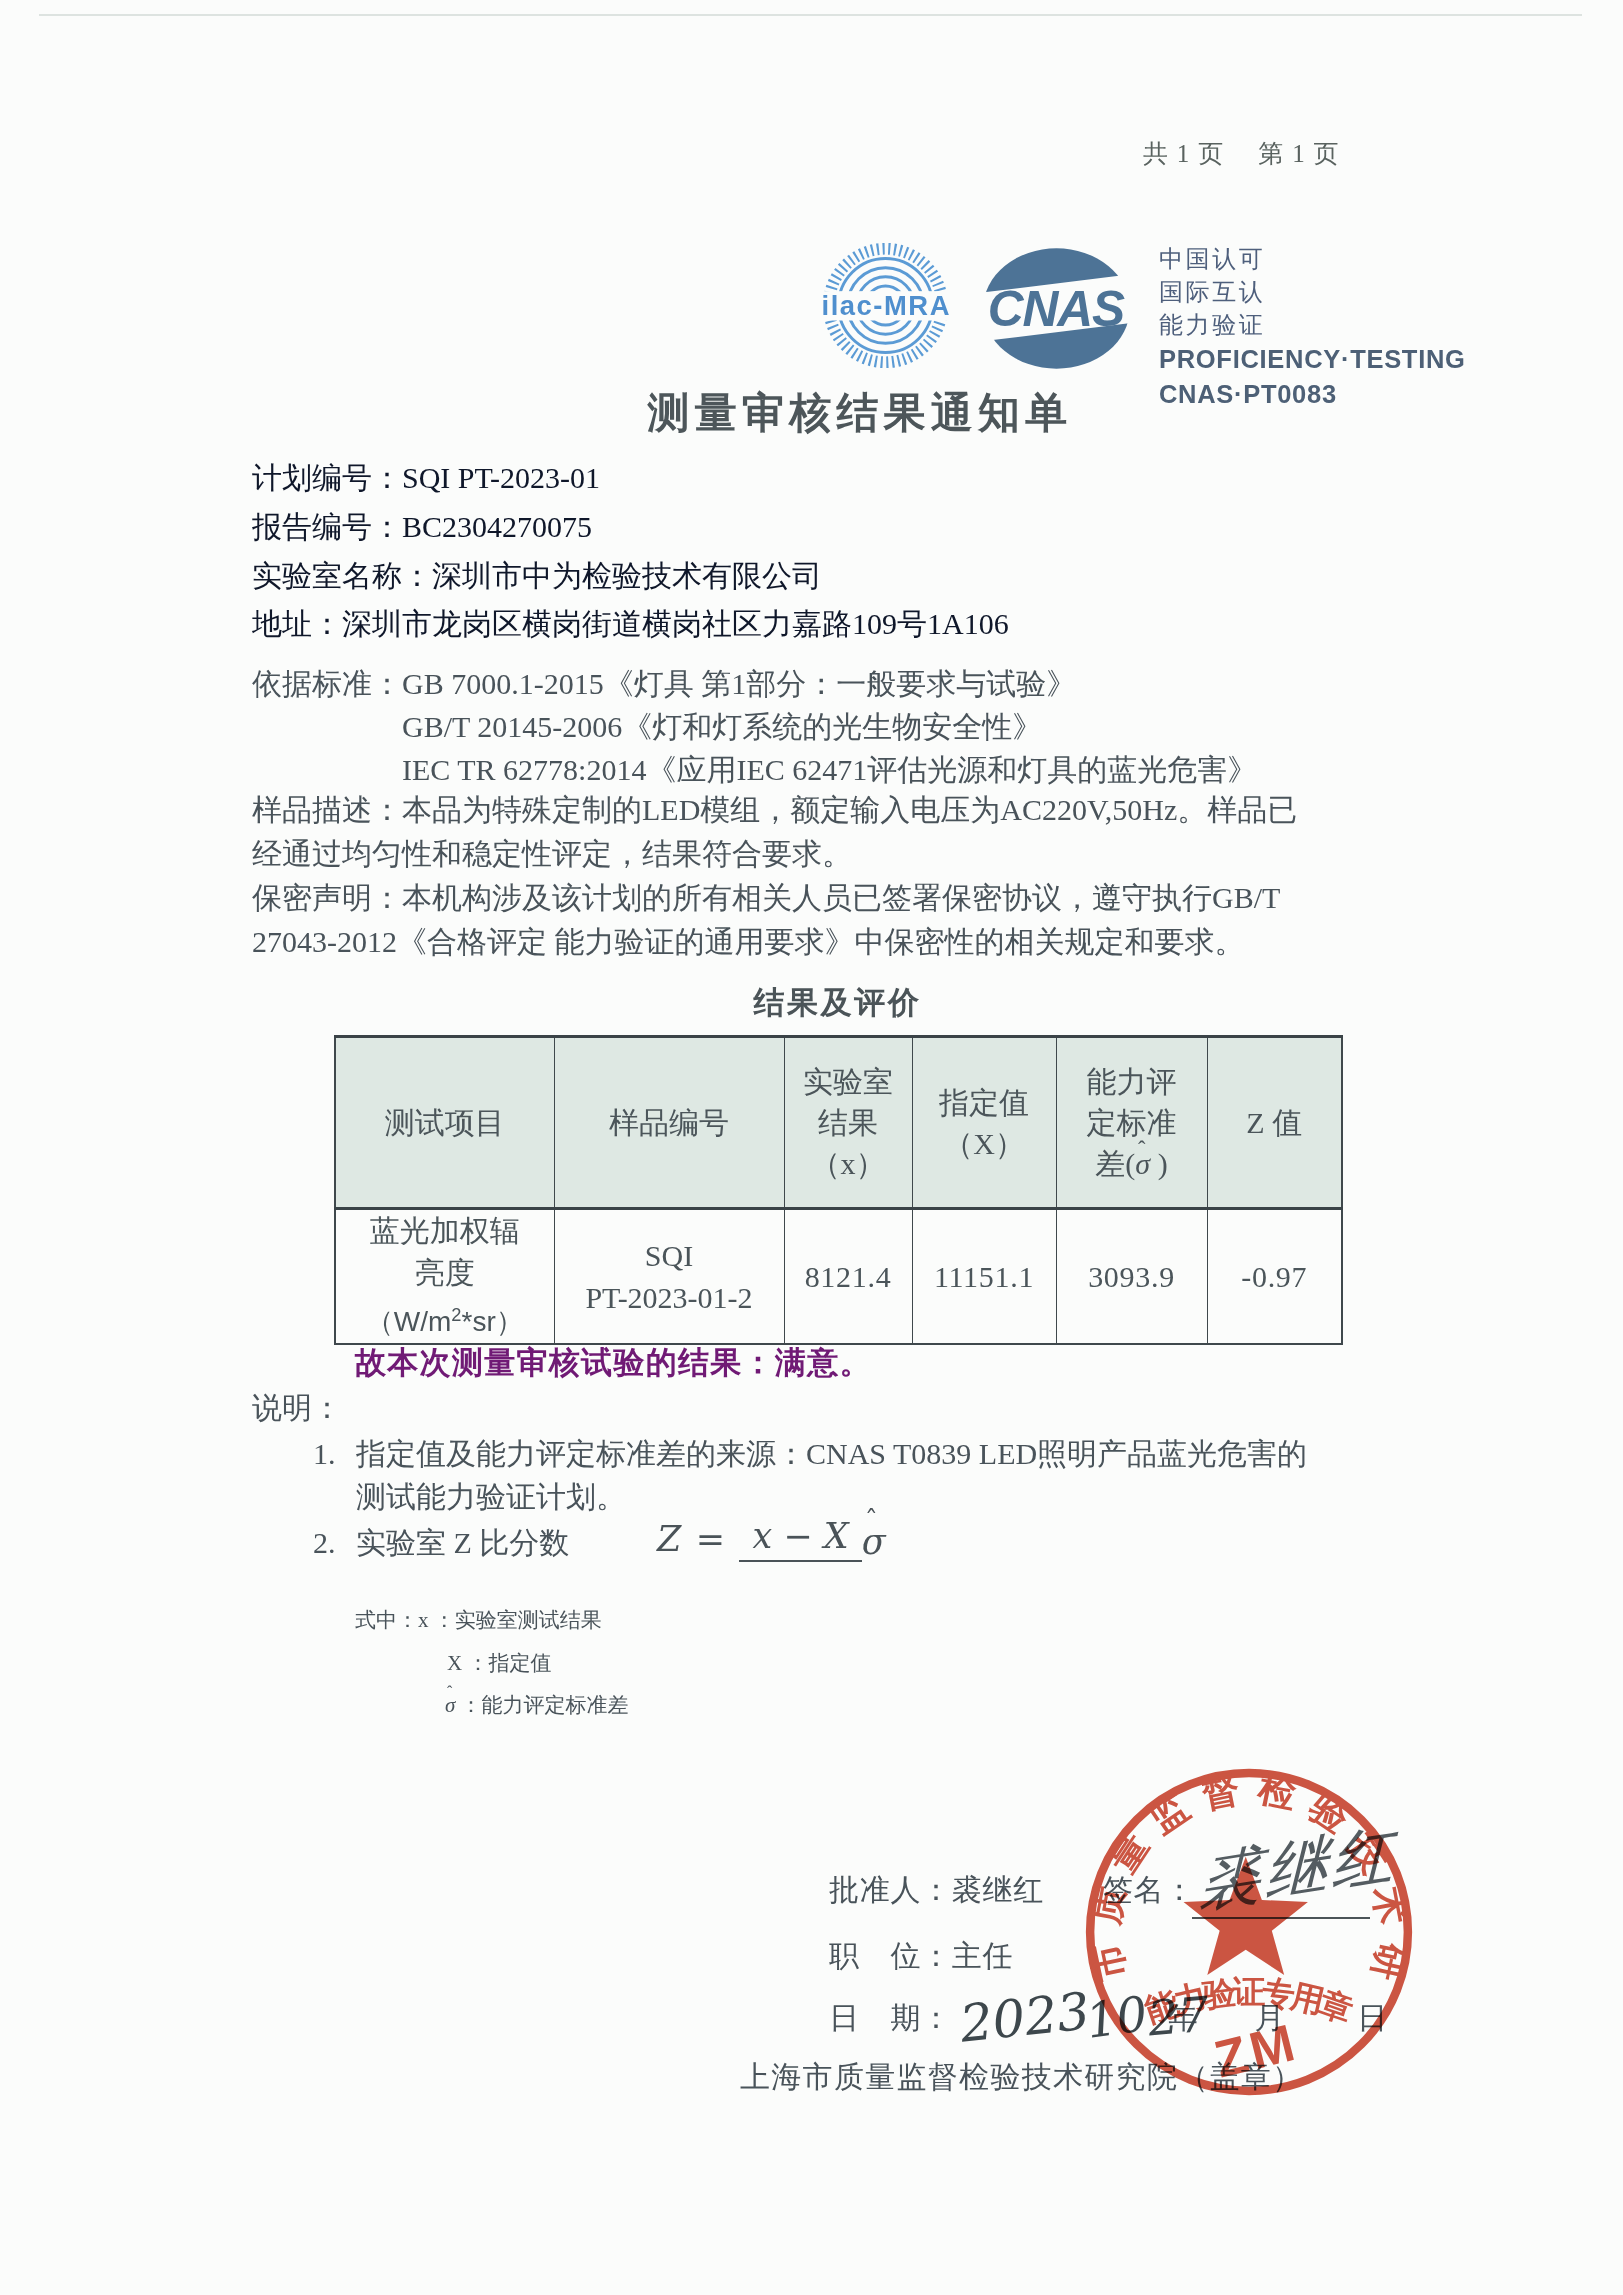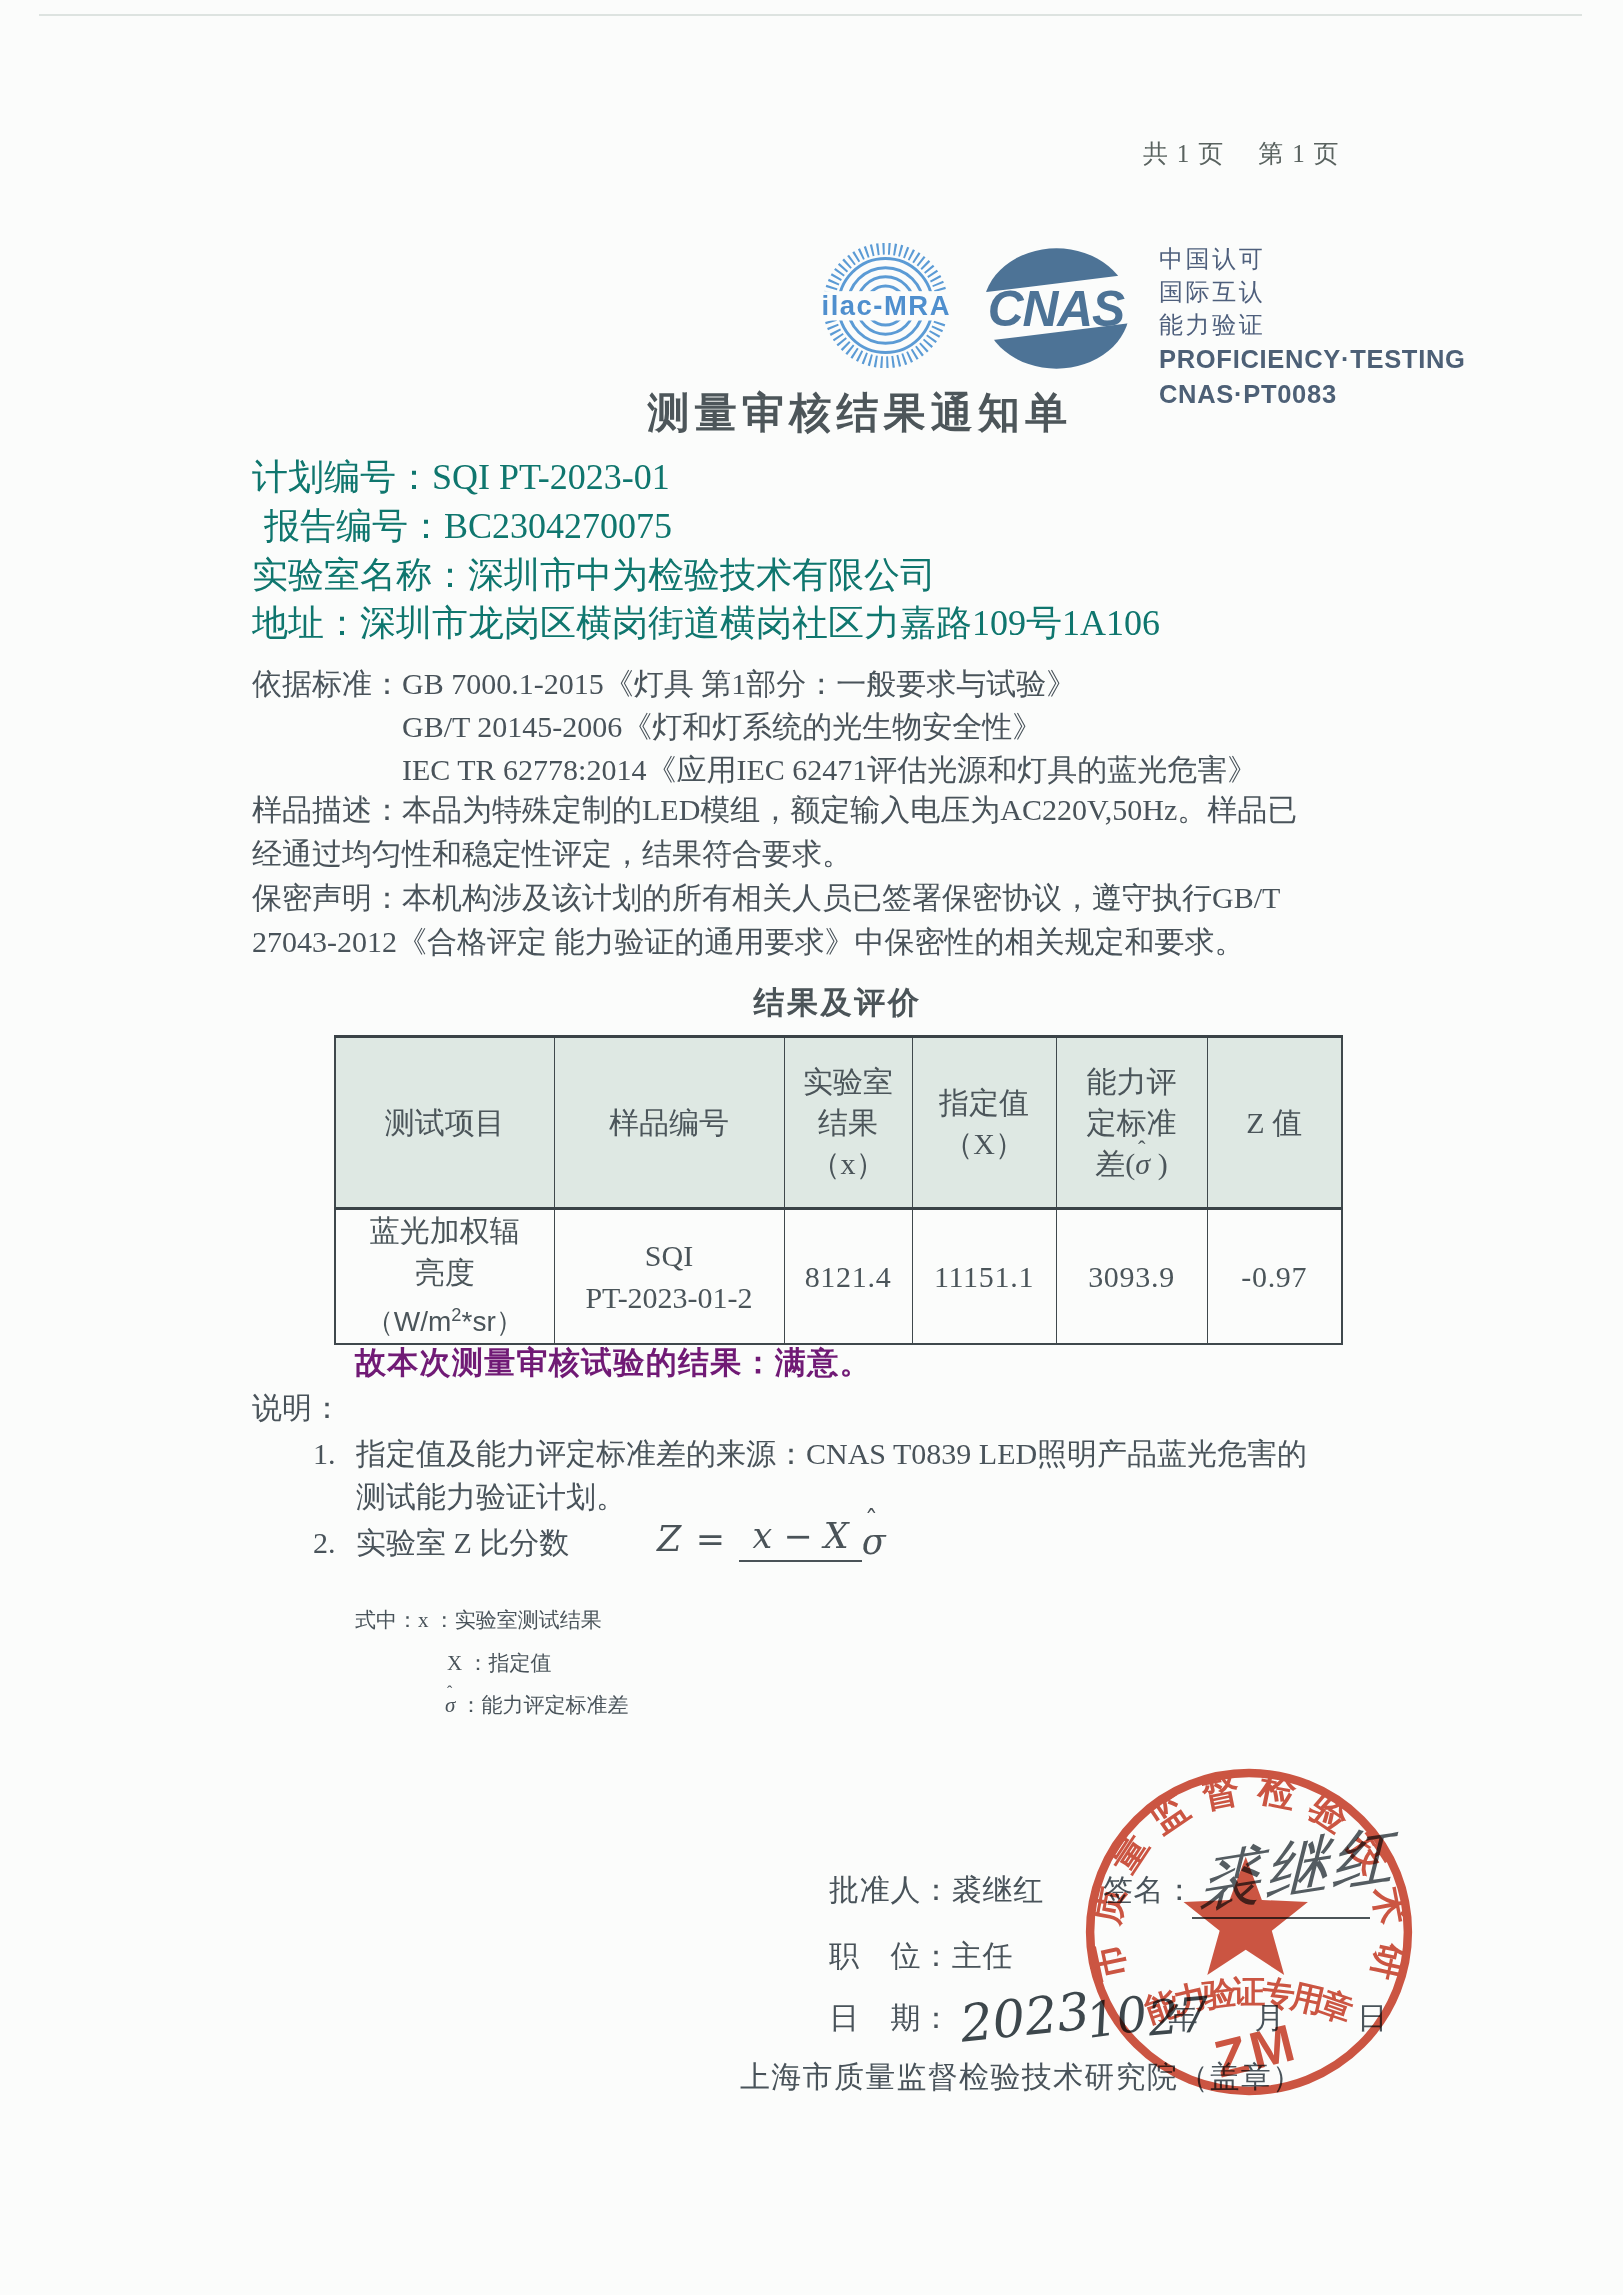--- a/index.html
+++ b/index.html
@@ -10,21 +10,21 @@
     color:#4a5358;
   }
   .abs{position:absolute;}
   .scanline{left:39px;top:14.4px;width:1543px;height:2px;background:#dde3e0;}
   .pageno{left:1143px;top:137px;font-size:25px;letter-spacing:1.3px;color:#59625f;}
   
   .tagline{left:1159px;top:243px;line-height:33px;font-size:24px;color:#4e5f7c;letter-spacing:2.6px;}
   .tagline .en{font-family:"Liberation Sans","DejaVu Sans",sans-serif;font-weight:bold;font-size:25.5px;letter-spacing:0.7px;color:#4d6076;line-height:35px;}
   .doc-title{left:592px;top:385px;width:536px;text-align:center;font-family:"Liberation Sans","DejaVu Sans",sans-serif;
     font-weight:bold;font-size:42px;letter-spacing:5.2px;color:#4d565a;}
-  .bodyline{font-size:36px;line-height:39px;white-space:nowrap;color:#0f766e;}
+  .bodyline{font-size:30px;line-height:39px;white-space:nowrap;color:#0f172a;}
   .std-block{left:252px;top:662px;font-size:30px;line-height:43px;color:#49535a;white-space:nowrap;}
   .std-block .ind{margin-left:150px;}
   .para{left:252px;width:1131px;font-size:30px;line-height:44px;color:#49535a;}
   .results-title{left:334px;top:982px;width:1007px;text-align:center;font-family:"Liberation Sans","DejaVu Sans",sans-serif;
      font-weight:bold;font-size:31px;letter-spacing:2.6px;color:#4b5458;}
   
   table.res{border-collapse:collapse;table-layout:fixed;width:1007px;}
   table.res td,table.res th{border:1.3px solid #3f484c;text-align:center;vertical-align:middle;font-weight:normal;
      font-size:30px;color:#4b555a;padding:0;}
   table.res{border:2px solid #3f484c;border-top:3.9px solid #3a4347;}
@@ -96,21 +96,21 @@
     <div>能力验证</div>
     <div class="en">PROFICIENCY·TESTING</div>
     <div class="en">CNAS·PT0083</div>
   </div>
 
   <div class="abs doc-title">测量审核结果通知单</div>
 
   <div class="abs bodyline" style="left:252px;top:458px">
     <span>计划编号：</span><span>SQI PT-2023-01</span>
   </div>
-  <div class="abs bodyline" style="left:264px;top:507px">
+  <div class="abs bodyline" style="left:252px;top:507px">
     <span>报告编号：</span><span>BC2304270075</span>
   </div>
   <div class="abs bodyline" style="left:252px;top:556px">
     <span>实验室名称：</span><span>深圳市中为检验技术有限公司</span>
   </div>
   <div class="abs bodyline" style="left:252px;top:604px">
     <span>地址：</span><span>深圳市龙岗区横岗街道横岗社区力嘉路109号1A106</span>
   </div>
 
   <div class="abs std-block">

